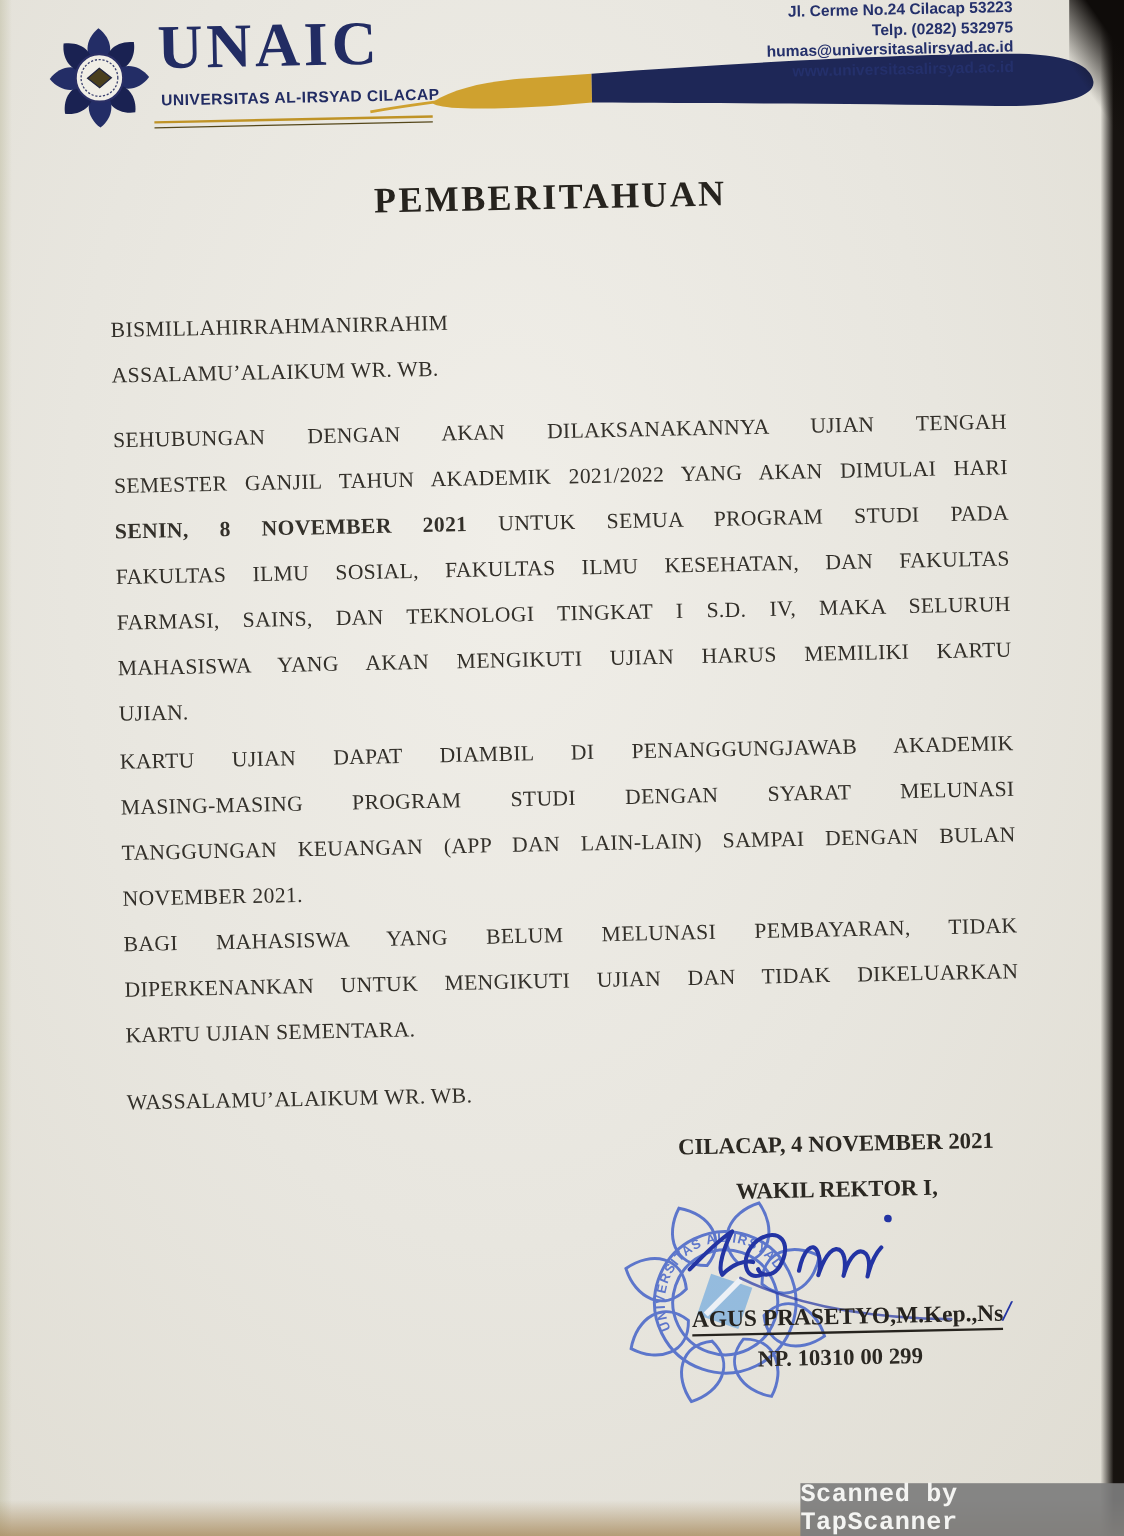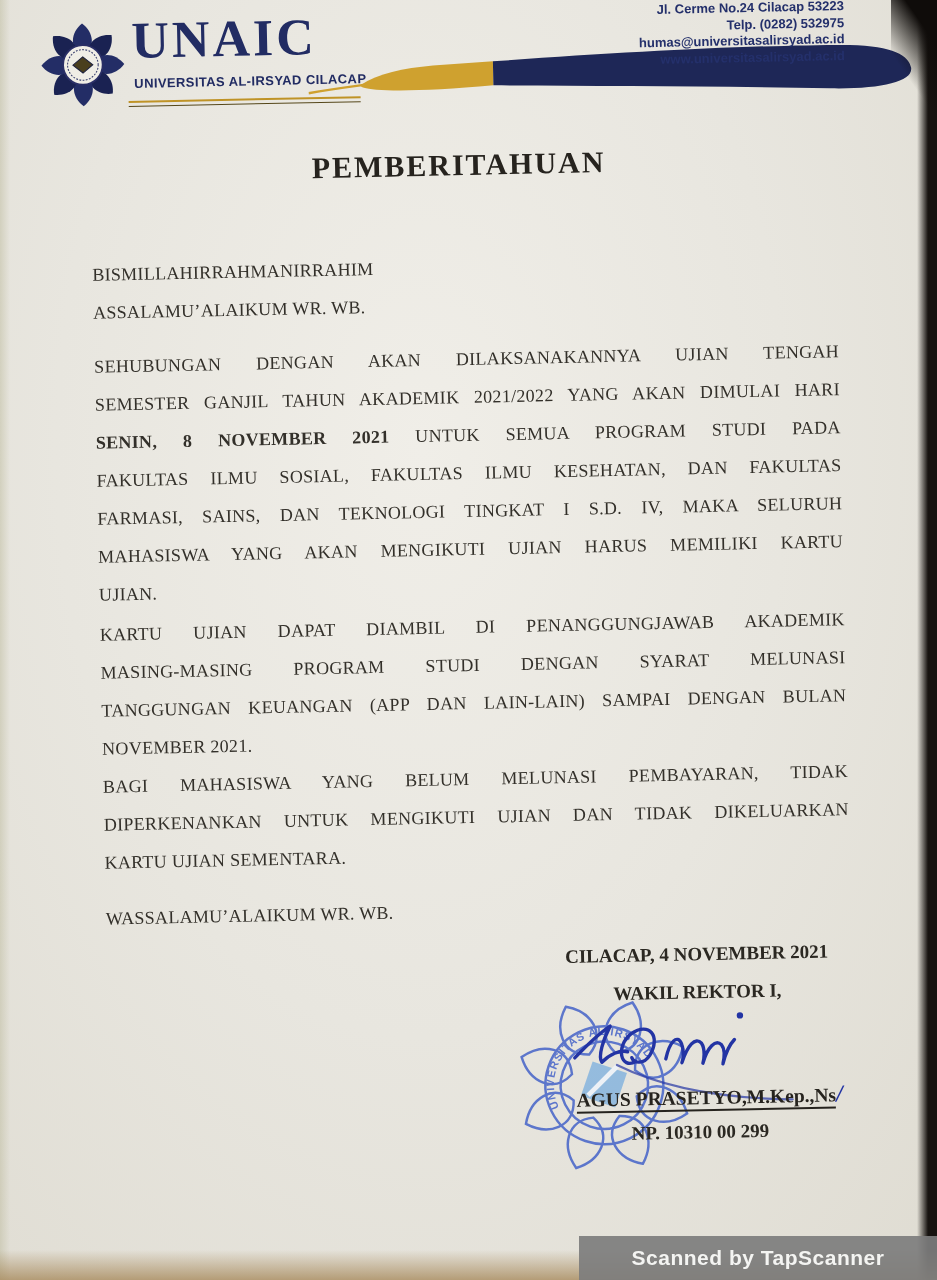--- a/index.html
+++ b/index.html
@@ -49,23 +49,23 @@
         transform:rotate(-25deg);opacity:.88;}
   .ink{position:absolute;left:548px;top:1006px;width:340px;height:118px;}
   .sig-name{position:absolute;left:520px;top:1088px;width:360px;text-align:center;
         font-size:19.5px;font-weight:bold;color:#26231e;}
   .sig-name .uline{border-bottom:2.5px solid #26231e;padding-bottom:1px;}
   .ink-slash{color:#2334a4;font-style:italic;font-weight:bold;font-size:24px;}
   .sig-np{position:absolute;left:520px;top:1126px;width:340px;text-align:center;
         font-size:19px;font-weight:bold;color:#2b2822;}
 
   
-  .watermark{position:absolute;right:0;bottom:0;width:358px;height:44px;
+  .watermark{position:absolute;right:0;bottom:0;width:270px;height:44px;
         background:rgba(125,125,125,.92);color:#f4f4f2;display:flex;align-items:center;
-        justify-content:center;font-family:Liberation Sans, sans-serif;
+        justify-content:center;font-family:Liberation Mono, monospace;
         font-size:21px;font-weight:bold;letter-spacing:.5px;}
 </style>
 </head>
 <body>
 
 <div class="page">
 
   <div class="sheet">
 
     <svg class="logo-svg" viewBox="0 0 100 100">

